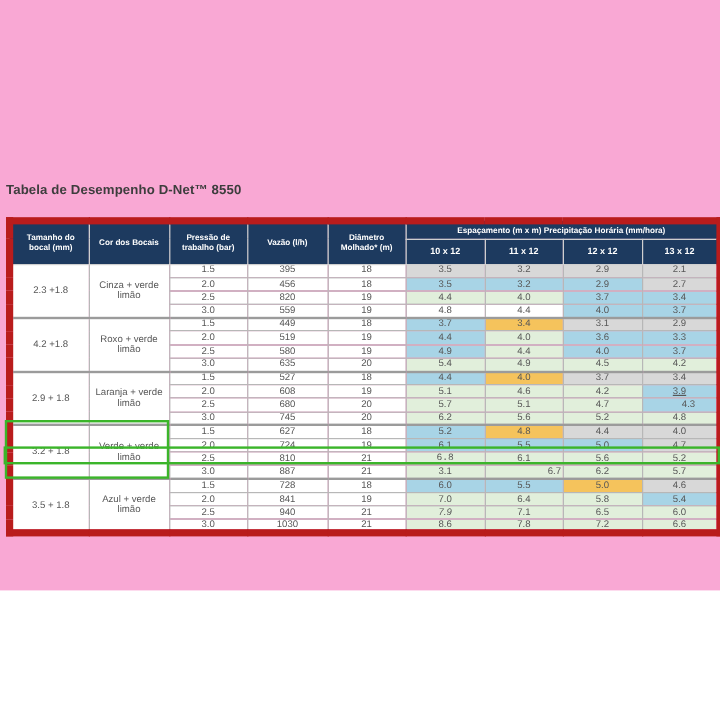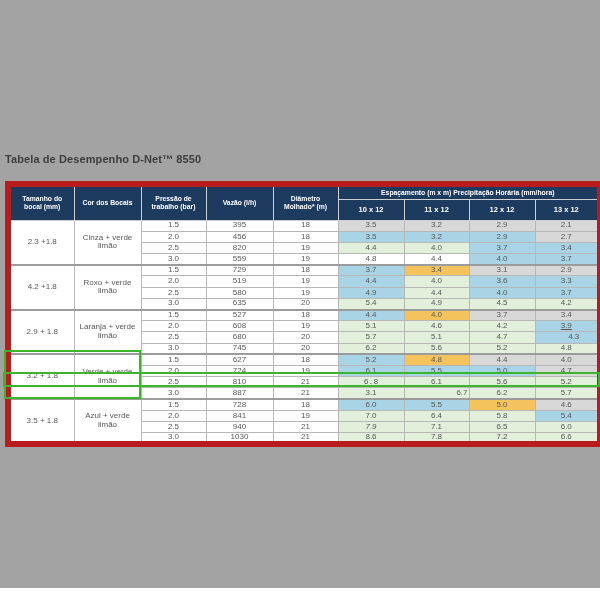--- a/index.html
+++ b/index.html
@@ -1,18 +1,18 @@
 <!DOCTYPE html>
 <html style="--header-bg: #1d3a5f; --hl: #3bb52a;"><head>
 <meta charset="utf-8">
 <style>
   * { margin:0; padding:0; box-sizing:border-box; }
   html,body { width:600px; height:600px; background:#ffffff;
               font-family:"Liberation Sans", sans-serif; }
-  #canvas { position:relative; width:600px; height:588px; background:#a3a3a3; overflow:hidden; }
+  #canvas { position:relative; width:600px; height:492px; background:#f9a8d4; overflow:hidden; }
 
   .title { position:absolute; left:5px; top:153px; font-size:11px; font-weight:bold;
            color:#3d3d3d; letter-spacing:0.1px; }
 
   table.perf { position:absolute; left:5px; top:181px; width:592px;
                border-collapse:collapse; table-layout:fixed;
                border:6px solid #b91c1c; }
   table.perf th {
       background:var(--header-bg,#1d3a5f); color:#ffffff; font-weight:bold;
       font-size:6.8px; line-height:1.25; text-align:center; vertical-align:middle;
@@ -102,21 +102,21 @@
           <td>19</td>
           <td style="background: rgb(255, 255, 255);">4.8</td>
           <td style="background: rgb(255, 255, 255);">4.4</td>
           <td style="background: rgb(168, 212, 230);">4.0</td>
           <td style="background: rgb(168, 212, 230);">3.7</td>
         </tr>
         <tr class="group-start">
           <td rowspan="4" class="c-tam">4.2 +1.8</td>
           <td rowspan="4" class="c-cor">Roxo + verde limão</td>
           <td>1.5</td>
-          <td>729</td>
+          <td>449</td>
           <td>18</td>
           <td style="background: rgb(168, 212, 230);">3.7</td>
           <td style="background: rgb(245, 195, 92);">3.4</td>
           <td style="background: rgb(216, 216, 216);">3.1</td>
           <td style="background: rgb(216, 216, 216);">2.9</td>
         </tr>
         <tr>
           <td>2.0</td>
           <td>519</td>
           <td>19</td>

